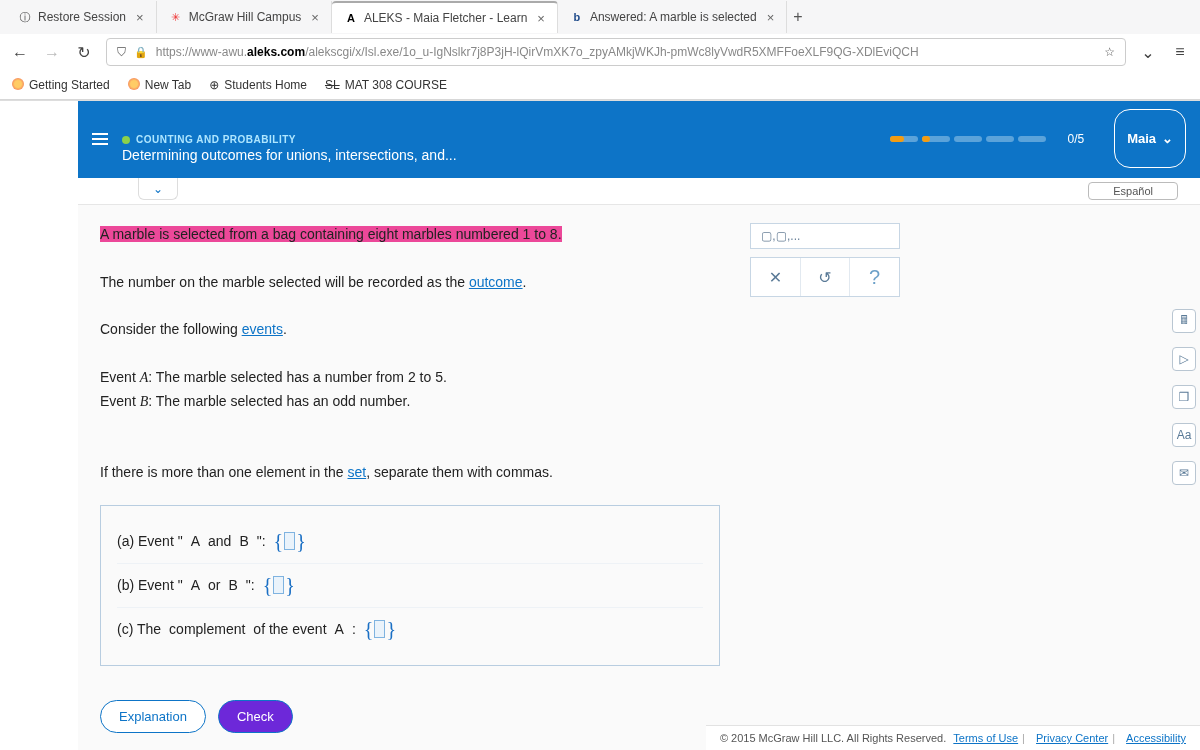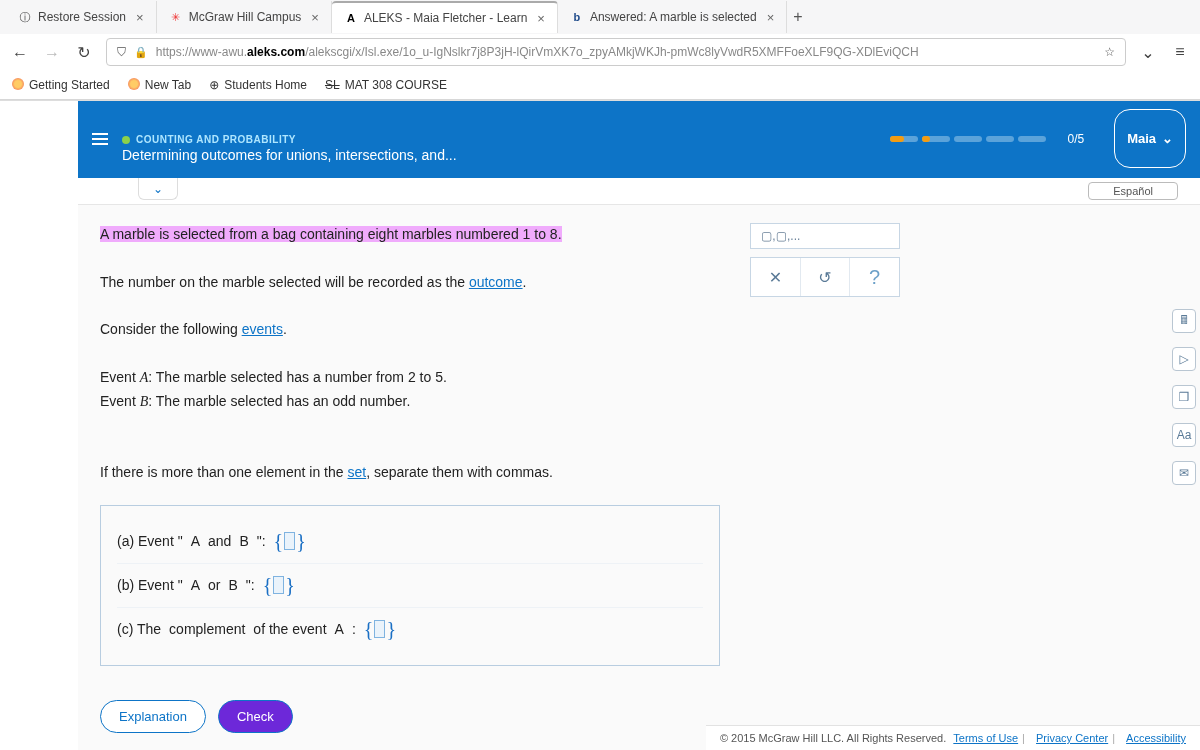--- a/index.html
+++ b/index.html
@@ -34,21 +34,21 @@
 .seg { width:28px; height:6px; border-radius:3px; background:#5ba3da; position:relative; }
 .seg .fill { position:absolute; left:0; top:0; bottom:0; background:#f39c12; border-radius:3px; }
 .prog-text { font-size:12px; color:#fff; margin-right:16px; }
 .user-chip { border:1.5px solid #fff; border-radius:16px; padding:21px 12px; font-size:13px; font-weight:600; display:flex; align-items:flex-end; gap:6px; }
 .sub-bar { background:#fff; display:flex; justify-content:flex-end; padding:4px 22px; border-bottom:1px solid #e6e6e6; position:relative; }
 .chevron-tab { position:absolute; left:60px; top:0; width:40px; height:22px; background:#fff; border-left:1px solid #ddd; border-right:1px solid #ddd; border-bottom:1px solid #ddd; border-radius:0 0 6px 6px; display:flex; align-items:center; justify-content:center; color:#0d74c7; font-size:12px; }
 .lang-pill { border:1px solid #bbb; border-radius:4px; padding:2px 24px; font-size:11px; color:#555;text-align:center; }
 .work-area { flex:1; padding:18px 22px 0 22px; display:flex; gap:30px; position:relative; overflow:auto; }
 .problem-col { flex:1; max-width:620px; }
 .prob-text { font-size:14px; line-height:1.7; font-family:Georgia,serif; color:#222; }
-.prob-text .hl { background:#f0abfc; }
+.prob-text .hl { background:#ec4899; }
 .prob-text .lk { color:#0d74c7; text-decoration:underline; }
 .prob-text .it { font-style:italic; font-family:"Times New Roman",serif; }
 .answer-box { border:1px solid #b8cde0; margin-top:20px; padding:14px 16px; font-family:Georgia,serif; font-size:14px; }
 .ans-row { display:flex; align-items:center; gap:8px; padding:10px 0; border-bottom:1px solid #eef2f6; }
 .ans-row:last-child { border-bottom:none; }
 .set-input { display:inline-flex; align-items:center; font-size:20px; color:#1a6fc4; font-family:serif; }
 .set-input .box { width:11px; height:18px; border:1px solid #7fb3e0; background:#eaf3fb; display:inline-block; margin:0 1px; }
 .tool-tray { width:150px; }
 .tray-top { border:1px solid #c7d6e4; background:#fff; height:26px; display:flex; align-items:center; padding:0 10px; font-size:12px; color:#6b8299; margin-bottom:8px; }
 .tray-row { display:flex; gap:0; border:1px solid #c7d6e4; background:#fff; }

